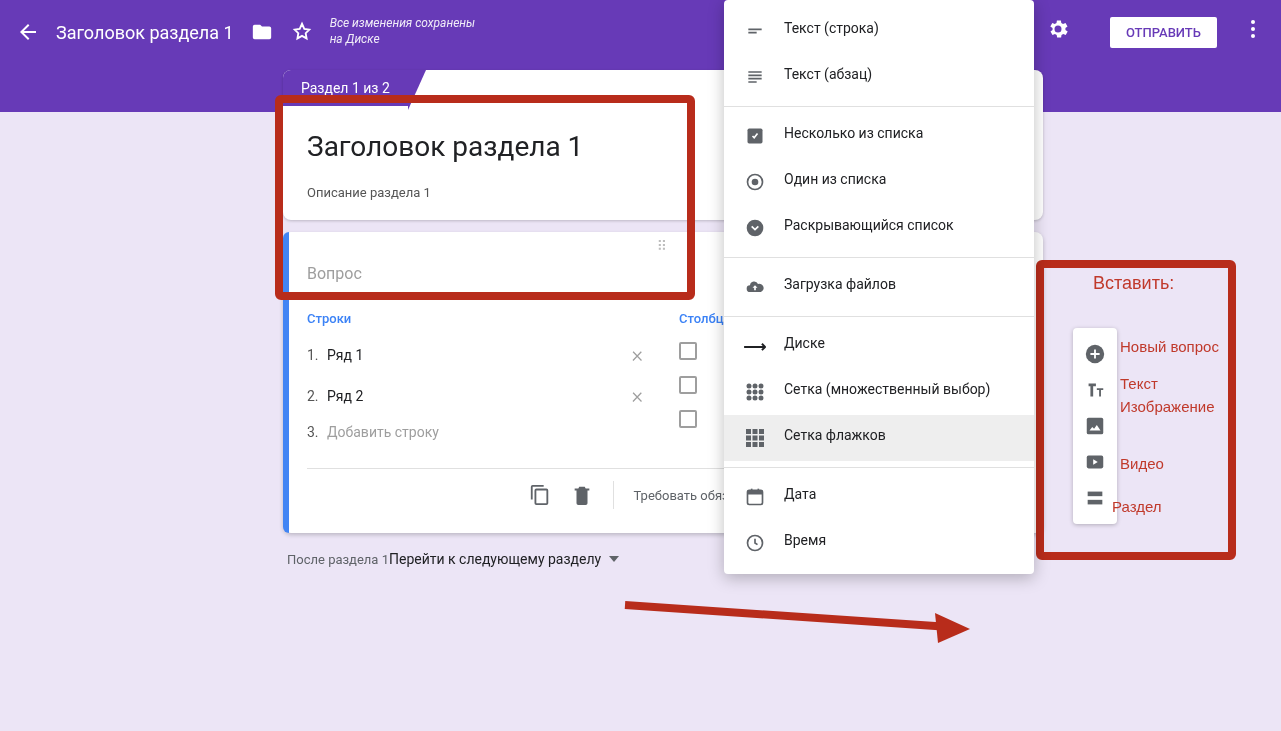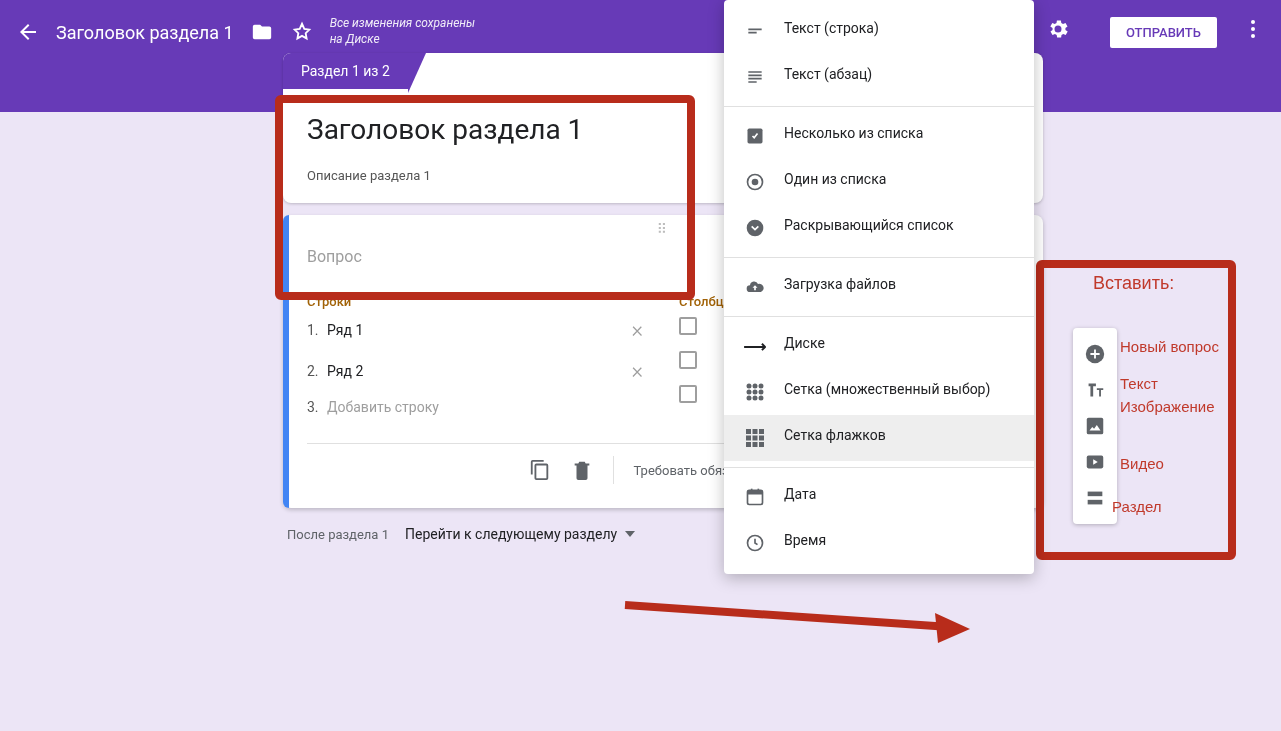--- a/index.html
+++ b/index.html
@@ -15,21 +15,21 @@
 .h-right{display:flex;align-items:flex-start;gap:24px}
 .h-send{background:#fff;color:#673AB7;font-size:13px;font-weight:500;padding:8px 16px;border-radius:2px;border:none;cursor:pointer}
 
 
 .tabsbar{background:#673AB7;height:48px;display:flex;justify-content:center;align-items:flex-end}
 .tabs-inner{width:760px;display:flex;justify-content:center;gap:48px}
 .tab{color:rgba(255,255,255,.7);font-size:14px;font-weight:500;padding:14px 0;cursor:pointer;position:relative}
 .tab.active{color:#fff}
 
 
-.content{position:absolute;top:53px;left:283px;width:760px}
+.content{position:absolute;top:70px;left:283px;width:760px}
 
 
 .section-card{background:#fff;border-radius:8px;box-shadow:0 1px 3px rgba(0,0,0,.2);position:relative;margin-bottom:12px}
 .section-tag{background:#673AB7;color:#fff;font-size:14px;padding:10px 18px;display:inline-block;border-top-left-radius:8px;position:relative}
 .section-tag::after{content:"";position:absolute;right:-18px;top:0;border-top:40px solid #673AB7;border-right:18px solid transparent}
 .section-body{padding:24px 24px 20px}
 .section-title{font-size:28px;color:#202124;margin-bottom:22px}
 .section-desc{font-size:13px;color:#555}
 .section-menu{position:absolute;right:8px;top:56px;cursor:pointer;fill:#5f6368}
 
@@ -37,35 +37,35 @@
 .redbox1{position:absolute;top:95px;left:275px;width:420px;height:205px;border:8px solid #B82C1B;border-radius:6px;pointer-events:none;z-index:5}
 .redbox2{position:absolute;top:260px;right:45px;width:200px;height:300px;border:8px solid #B82C1B;border-radius:6px;z-index:5;pointer-events:none}
 
 
 .q-card{background:#fff;border-radius:8px;box-shadow:0 2px 4px rgba(0,0,0,.2);position:relative;padding:24px}
 .q-card::before{content:"";position:absolute;left:0;top:0;bottom:0;width:6px;background:#4285F4;border-top-left-radius:8px;border-bottom-left-radius:8px}
 .drag-handle{position:absolute;top:6px;left:50%;transform:translateX(-50%);color:#bdbdbd;font-size:14px;letter-spacing:2px}
 .q-title{font-size:16px;color:#9e9e9e;padding:8px 0;margin-bottom:20px}
 .q-cols{display:flex;gap:32px}
 .q-col{flex:1}
-.q-label{font-size:13px;font-weight:500;color:#a16207;margin-bottom:0}
+.q-label{font-size:13px;font-weight:500;color:#3b82f6;margin-bottom:8px}
 .row-item{display:flex;align-items:center;padding:8px 0;font-size:14px;color:#202124}
 .row-item .num{width:20px;color:#555}
 .row-item .txt{flex:1}
 .row-item .placeholder{color:#9e9e9e}
 .row-x{color:#9e9e9e;font-size:22px;font-weight:300;cursor:pointer;padding:0 4px}
 .col-check{width:18px;height:18px;border:2px solid #9e9e9e;border-radius:2px;margin-right:12px}
 .q-footer{border-top:1px solid #e0e0e0;margin-top:20px;padding-top:12px;display:flex;align-items:center;justify-content:flex-end;gap:20px}
 .q-ficon{fill:#5f6368;cursor:pointer}
 .q-ftext{font-size:13px;color:#5f6368}
 .toggle{width:30px;height:14px;background:#bdbdbd;border-radius:10px;position:relative;cursor:pointer}
 .toggle::after{content:"";position:absolute;left:-2px;top:-3px;width:20px;height:20px;background:#fafafa;border-radius:50%;box-shadow:0 1px 3px rgba(0,0,0,.3)}
 
 
-.after{display:flex;align-items:center;gap:16px;padding:18px 4px;font-size:13px;color:#5f6368}
+.after{display:flex;align-items:center;gap:0;padding:18px 4px;font-size:13px;color:#5f6368}
 .after-sel{color:#202124;font-size:14px;display:flex;align-items:center;gap:8px;cursor:pointer}
 
 
 .qtype-menu{position:absolute;top:0;left:724px;width:310px;background:#fff;border-radius:4px;box-shadow:0 4px 16px rgba(0,0,0,.25);z-index:10;padding:8px 0}
 .qt-item{display:flex;gap:18px;padding:12px 20px;font-size:14px;color:#202124;cursor:pointer}
 .qt-item:hover,.qt-item.sel{background:#eee}
 .qt-icon{width:22px;height:22px;fill:#5f6368;display:flex;align-items:center;justify-content:center}
 .qt-sep{height:1px;background:#e0e0e0;margin:6px 0}
 
 

